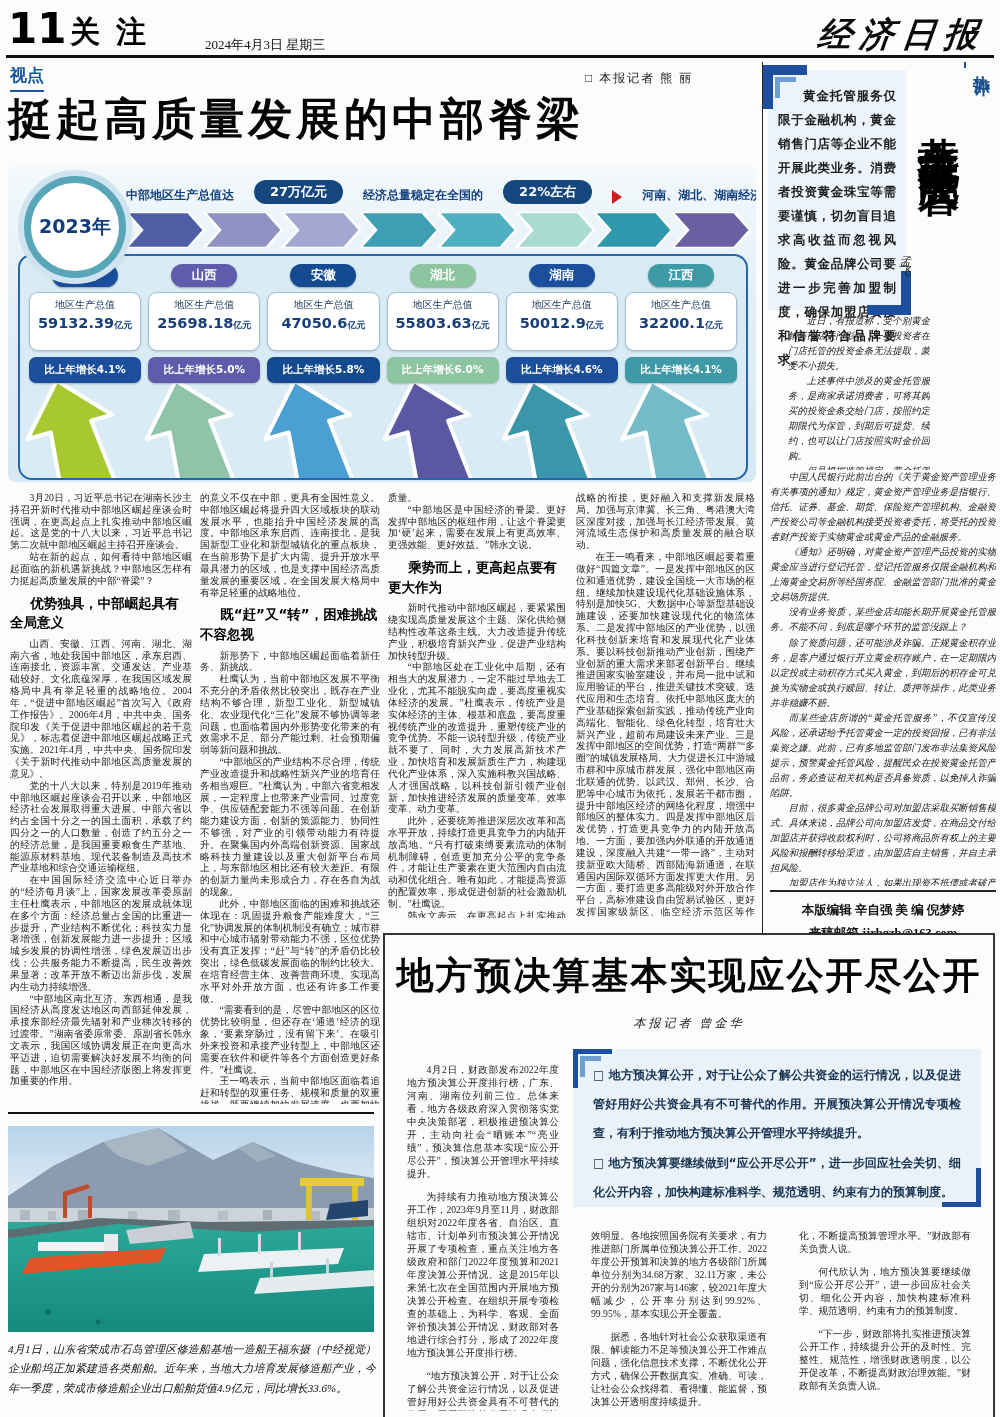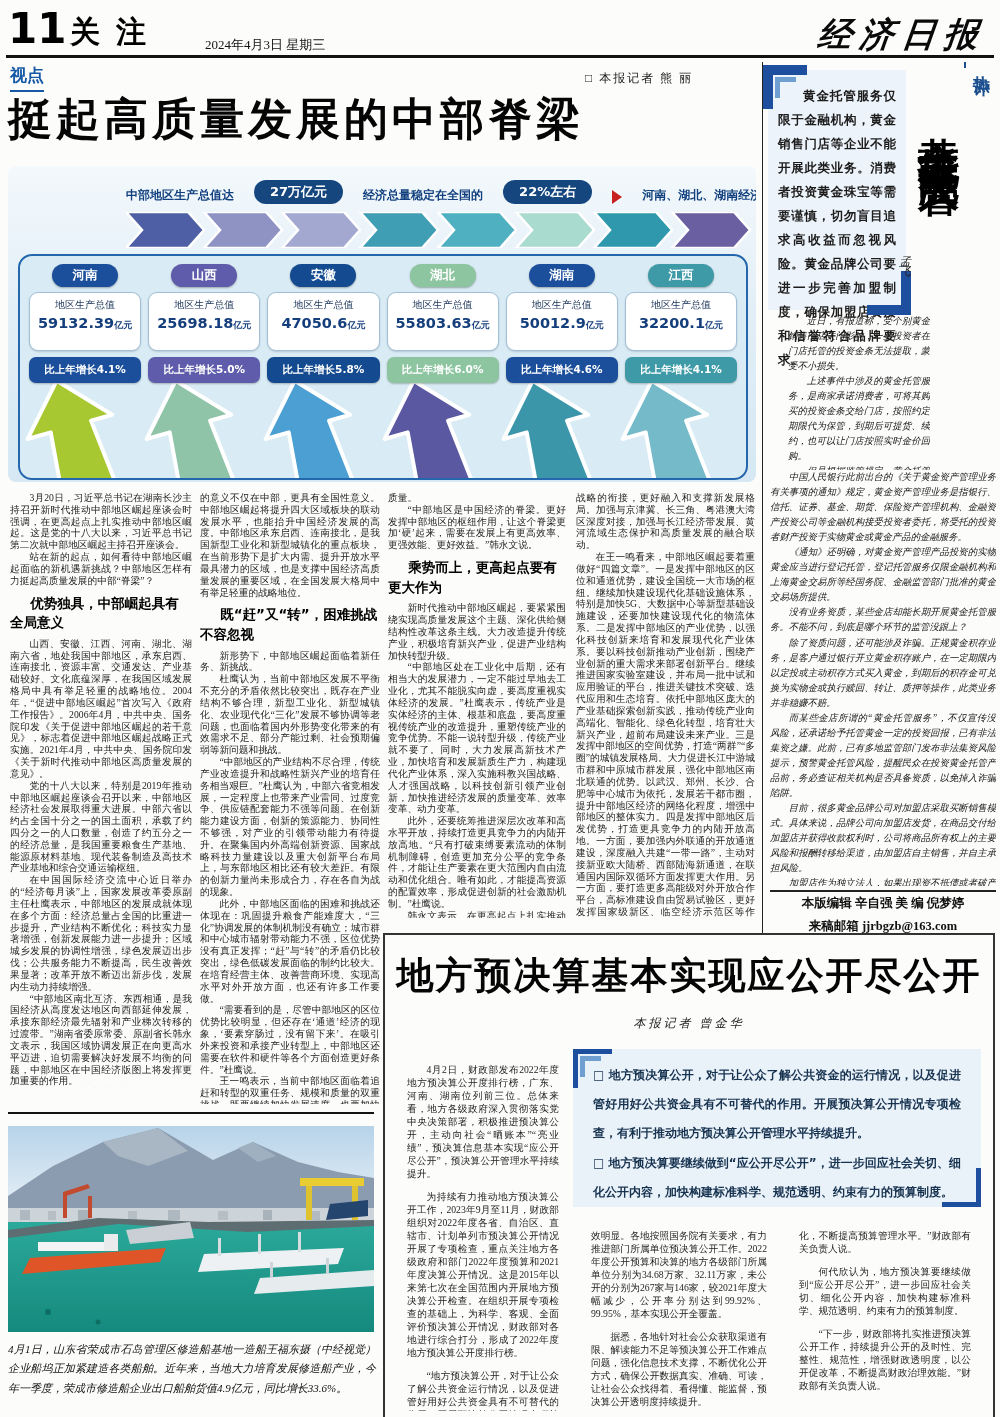--- a/index.html
+++ b/index.html
@@ -81,21 +81,21 @@
             padding-left:5px;letter-spacing:3px}
   #sb-title{left:918px;top:104px;height:420px;writing-mode:vertical-rl;text-orientation:upright;
             font:bold 41px "DejaVu Sans","Liberation Sans",sans-serif;color:#000;letter-spacing:5px;line-height:1}
   #sb-author{left:896px;top:246px;writing-mode:vertical-rl;text-orientation:upright;
              font:italic 12px "Liberation Serif",serif;letter-spacing:10px;color:#222}
   .sb-body{position:absolute;font:italic 9.4px "Liberation Serif",serif;line-height:1.6;
            text-align:justify;overflow:hidden;color:#151515}
   .sb-body p{margin:0;text-indent:2em}
   #sb-narrow{left:788px;top:314px;width:142px;height:156px}
   #sb-wide{left:770px;top:470px;width:226px;height:416px}
-  #sb-footer{left:770px;top:890px;width:226px;border-top:2px solid #222;
+  #sb-footer{left:770px;top:890px;width:226px;border-top:2px solid #222;padding-top:7px;
              text-align:center;font:bold 12.5px "Liberation Serif",serif;color:#111;line-height:1.8}
   
   #bottom-box{left:383px;top:933px;width:612px;height:500px;border:2px solid #333;background:#fcfcfa;box-sizing:border-box}
   #b-title{position:absolute;left:0;top:16px;width:100%;text-align:center;
            font:bold 37px "DejaVu Sans","Liberation Sans",sans-serif;color:#050505;letter-spacing:2px}
   #b-byline{position:absolute;left:0;top:80px;width:100%;text-align:center;
             font:italic 12px "Liberation Serif",serif;letter-spacing:3px;color:#222}
   #b-col1{left:12px;top:118px;width:172px;height:358px}
   #b-quote{position:absolute;left:188px;top:114px;width:408px;height:158px;background:#e9f1f9;
            font:bold 12px "DejaVu Sans","Liberation Sans",sans-serif;line-height:2.4;text-align:justify;
@@ -114,20 +114,21 @@
 <div class="abs" id="page-section">关注</div>
 <div class="abs" id="page-date">2024年4月3日  星期三</div>
 <div class="abs" id="masthead">经济日报</div>
 <div class="abs" id="header-rule"></div>
 
 <div class="abs" id="kicker">视点</div>
 <div class="abs" id="main-byline">□ 本报记者  熊  丽</div>
 <div class="abs" id="main-title">挺起高质量发展的中部脊梁</div>
 
 <div class="abs" id="infographic">
+  <div class="abs" id="ig-badge">2023年</div>
   <div class="abs" id="ig-toprow">
     <span>中部地区生产总值达</span>
     <span class="ig-pill">27万亿元</span>
     <span>经济总量稳定在全国的</span>
     <span class="ig-pill">22%左右</span>
     <span class="red-tri"></span>
     <span>河南、湖北、湖南经济总量位列全国前十位</span>
   </div>
   <svg class="abs" id="ig-band" width="626" height="36" viewBox="0 0 626 36">
       <polygon points="0,0 62,0 78,18 62,36 0,36 16,18" fill="#4f5fa5" stroke="#fff" stroke-width="2.5"></polygon>

